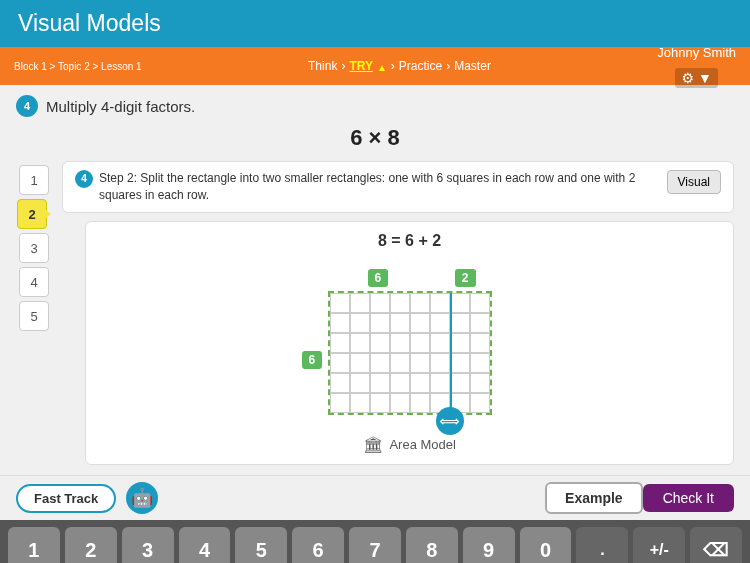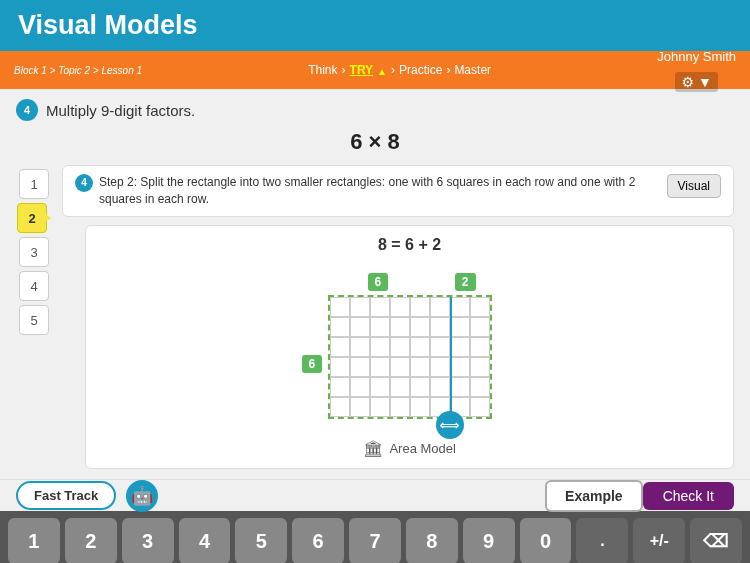--- a/index.html
+++ b/index.html
@@ -7,37 +7,36 @@
 
     
     #header {
       background: #1a9ac0;
       padding: 10px 18px;
       display: flex;
       align-items: center;
     }
     #header h1 {
       color: white;
-      font-size: 27px;
-      font-weight: bold;
+      font-size: 23px;
+      font-weight: normal;
     }
 
     
     #nav-bar {
       background: #f47920;
       display: flex;
       align-items: center;
       justify-content: space-between;
       padding: 6px 14px;
       height: 38px;
     }
     .nav-left {
       display: flex;
       flex-direction: row;
-      font-style: italic;
     }
     .nav-breadcrumb {
       color: #fff;
       font-size: 10px;
     }
     .nav-lesson {
       color: #fff;
       font-size: 12px;
       font-weight: bold;
     }
@@ -307,21 +306,21 @@
       padding-top: 6px;
     }
     .area-model-icon {
       font-size: 16px;
     }
 
     
     #bottom-bar {
       background: #f0f0f0;
       border-top: 1px solid #ddd;
-      padding: 9px 16px;
+      padding: 22px 16px;
       display: flex;
       align-items: center;
       justify-content: space-between;
       height: 32px;
     }
     .fast-track-btn {
       background: #fff;
       border: 2px solid #1a9ac0;
       border-radius: 20px;
       padding: 5px 16px;
@@ -421,21 +420,21 @@
     <button class="gear-btn">⚙ ▼</button>
   </div>
 </div>
 
 <div id="main">
 
   <div class="task-header">
     <div class="task-icon">
       <span>4</span>
     </div>
-    <span class="task-text">Multiply 9-digit factors.</span>
+    <span class="task-text">Multiply 4-digit factors.</span>
   </div>
 
   <div class="equation">6 × 8</div>
 
   <div class="content-row">
 
     <div class="step-sidebar">
       <div class="step-btn">1</div>
       <div style="display:flex;align-items:center;gap:0;">
         <div class="step-btn active">2</div>

